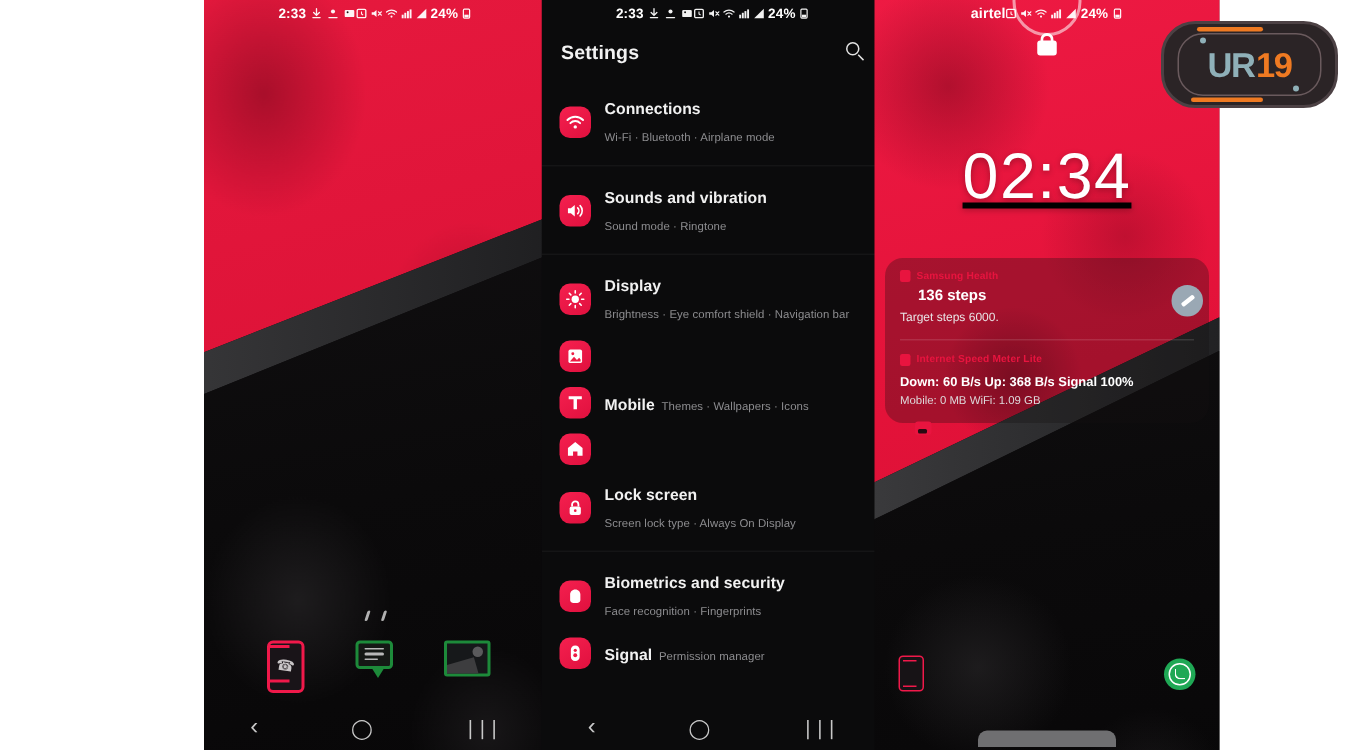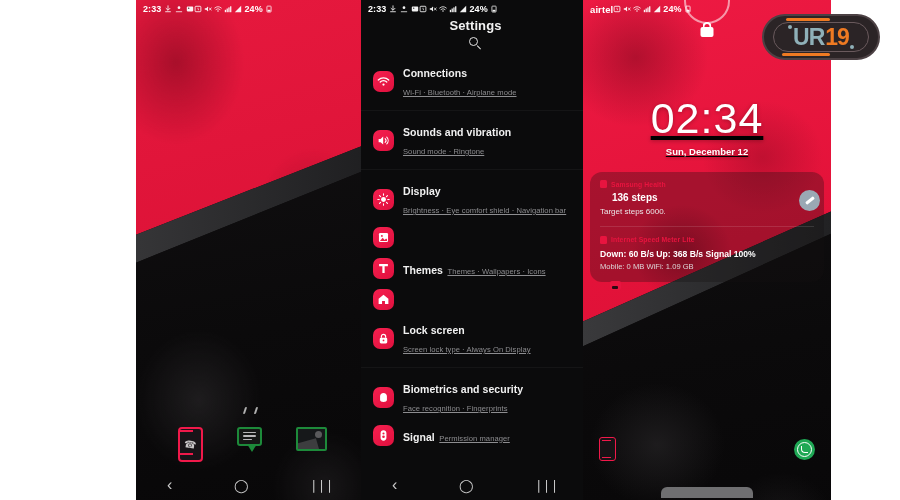--- a/index.html
+++ b/index.html
@@ -6,21 +6,21 @@
   body{
     width:900px;height:500px;background:#ffffff;overflow:hidden;
     font-family:"Liberation Sans", sans-serif;
   }
   .stage{position:relative;width:900px;height:500px;background:#ffffff;}
 
   
   .phone{position:absolute;top:0;height:500px;overflow:hidden;}
   .phone-1{left:136px;width:229px;}
   .phone-2{left:361px;width:229px;}
-  .phone-3{left:583px;width:248px;}
+  .phone-3{left:583px;width:230px;}
 
   
   .wall{position:absolute;inset:0;background:#0a0809;}
   .wall .red{
     position:absolute;left:-10%;top:-10%;width:125%;height:125%;
     background:
       radial-gradient(ellipse 40% 22% at 22% 18%, rgba(120,8,28,.55), rgba(120,8,28,0) 60%),
       radial-gradient(ellipse 30% 16% at 70% 42%, rgba(140,10,34,.45), rgba(140,10,34,0) 65%),
       radial-gradient(ellipse 26% 14% at 42% 60%, rgba(90,5,22,.5), rgba(90,5,22,0) 60%),
       linear-gradient(165deg,#e81a3f 0%,#de1338 45%,#c60e30 100%);
@@ -37,21 +37,21 @@
     background:
       radial-gradient(ellipse 35% 18% at 30% 72%, rgba(40,38,40,.65), rgba(0,0,0,0) 62%),
       radial-gradient(ellipse 28% 14% at 74% 86%, rgba(34,32,34,.6), rgba(0,0,0,0) 64%),
       linear-gradient(170deg,#151315 0%,#0b0a0b 60%,#070607 100%);
     clip-path:polygon(0 51.5%,100% 33%,100% 100%,0 100%);
   }
 
   
   .statusbar{
     position:absolute;left:0;right:0;top:0;height:18px;
-    display:flex;align-items:center;justify-content:flex-start;
+    display:flex;align-items:center;justify-content:center;
     padding:0 7px;box-sizing:border-box;color:#fff;
     font-size:9px;font-weight:bold;letter-spacing:.1px;z-index:12;
   }
   .sb-left{display:flex;align-items:center;gap:3px;}
   .sb-right{display:flex;align-items:center;gap:2px;}
   .sb-ico{display:inline-block;width:8px;height:8px;opacity:.95;}
   .sb-txt{font-size:9px;font-weight:bold;}
   .carrier{font-size:9.5px;font-weight:bold;}
 
   
@@ -87,37 +87,37 @@
           position:relative;overflow:hidden;}
   .ic-gal:before{content:"";position:absolute;right:3px;top:2px;width:7px;height:7px;border-radius:50%;background:#5a5a5c;}
   .ic-gal:after{content:"";position:absolute;left:-2px;bottom:-4px;width:22px;height:12px;
           background:#3d3d3f;transform:rotate(-16deg);}
   .page-dots{position:absolute;left:0;right:0;bottom:86px;display:flex;justify-content:center;gap:9px;z-index:11;}
   .page-dots i{display:block;width:2px;height:7px;background:#cfcfcf;transform:skewX(-18deg);border-radius:1px;opacity:.85;}
 
   
   .settings{position:absolute;inset:0;background:#0b0b0c;}
   .set-header{position:absolute;left:0;right:0;top:18px;height:32px;
-              display:flex;align-items:center;justify-content:space-between;padding:0 13px;box-sizing:border-box;flex-direction:column;}
+              display:flex;align-items:center;justify-content:space-between;padding:0 13px;box-sizing:border-box;}
   .set-title{color:#f2f2f2;font-size:13px;font-weight:600;letter-spacing:.1px;}
   .search-ic{width:13px;height:13px;position:relative;}
   .search-ic:before{content:"";position:absolute;left:0;top:0;width:9px;height:9px;border:1.4px solid #e3e3e3;border-radius:50%;box-sizing:border-box;}
   .search-ic:after{content:"";position:absolute;left:8px;top:8px;width:5px;height:1.4px;background:#e3e3e3;transform:rotate(45deg);transform-origin:left center;}
 
   .set-list{position:absolute;left:0;right:0;top:52px;bottom:30px;overflow:hidden;}
   .set-group{padding:6px 0;}
   .set-group + .set-group{border-top:1px solid rgba(255,255,255,.045);}
   .set-row{display:flex;align-items:center;gap:9px;padding:5px 12px 5px 12px;}
   .set-ic{width:21px;height:21px;border-radius:7px;flex:0 0 21px;
           background:linear-gradient(145deg,#f5204f,#e0103e);
           display:flex;align-items:center;justify-content:center;color:#fff;font-size:10px;line-height:1;}
   .set-ic svg{display:block;}
   .set-txt{min-width:0;}
   .set-name{color:#f1f1f1;font-size:10.5px;font-weight:600;line-height:1.25;letter-spacing:.05px;}
-  .set-sub{color:#8d8d90;font-size:7.6px;line-height:1.45;margin-top:3px;letter-spacing:.05px;white-space:nowrap;overflow:hidden;text-overflow:ellipsis;text-decoration:underline;}
+  .set-sub{color:#8d8d90;font-size:7.6px;line-height:1.45;margin-top:3px;letter-spacing:.05px;white-space:nowrap;overflow:hidden;text-overflow:ellipsis;}
   .set-scroll{position:absolute;right:1px;top:70px;width:3px;height:225px;background:#e0123c;border-radius:2px;opacity:.9;}
   .panel2-redstrip{position:absolute;right:0;top:0;width:6px;height:330px;
        background:linear-gradient(180deg,#e8143f,#b50f31 70%,#2a2a2c 100%);opacity:.95;}
 
   
   .lock-wall{position:absolute;inset:0;background:#0a0809;}
   .lock-wall .red{
     position:absolute;left:-10%;top:-6%;width:125%;height:125%;
     background:
       radial-gradient(ellipse 38% 18% at 25% 14%, rgba(120,8,28,.5), rgba(120,8,28,0) 62%),
@@ -175,21 +175,21 @@
   .lk-phone:before{content:"";position:absolute;top:2px;left:1.5px;width:9px;height:1.4px;background:#f0194a;}
   .lk-phone:after{content:"";position:absolute;bottom:2px;left:1.5px;width:9px;height:1.4px;background:#f0194a;}
   .lk-wa{width:21px;height:21px;border-radius:50%;background:#1fa855;display:flex;align-items:center;justify-content:center;}
   .lk-wa .ring{width:13px;height:13px;border:1.6px solid #fff;border-radius:50%;position:relative;}
   .lk-wa .ring:after{content:"";position:absolute;left:3px;top:3px;width:6px;height:6px;
      border-left:1.6px solid #fff;border-bottom:1.6px solid #fff;border-radius:0 0 0 4px;}
   .home-pill{position:absolute;left:50%;transform:translateX(-50%);bottom:2px;width:92px;height:11px;
      background:#6f6f71;border-radius:6px 6px 0 0;z-index:13;}
 
   
-  .watermark{position:absolute;right:20px;top:14px;width:118px;height:46px;z-index:40;}
+  .watermark{position:absolute;right:8px;top:14px;width:118px;height:58px;z-index:40;}
   .wm-body{position:absolute;inset:0;background:#2b2426;border-radius:23px;
      border:2px solid #4c4144;box-sizing:border-box;display:flex;align-items:center;justify-content:center;}
   .wm-inner{position:absolute;left:9px;right:9px;top:6px;bottom:6px;border:1.5px solid #6a5a5d;border-radius:17px;}
   .wm-text{position:relative;display:flex;align-items:center;gap:1px;font-size:23px;font-weight:bold;
      letter-spacing:-1px;line-height:1;z-index:2;}
   .wm-ur{color:#8fb0b8;}
   .wm-19{color:#ef7a22;}
   .wm-bar{position:absolute;height:3px;background:#ef7a22;border-radius:2px;z-index:1;}
   .wm-bar.t{left:22px;width:44px;top:2px;}
   .wm-bar.b{left:18px;width:48px;bottom:2px;}
@@ -393,21 +393,21 @@
               </svg>
           </span>
         </div>
         <div class="set-row">
           <span class="set-ic">
             <svg width="13" height="13" viewBox="0 0 16 16">
                 <path d="M2.6 2.6h10.8v2.6H9.4v8.2H6.6V5.2H2.6z" fill="#fff"></path>
               </svg>
           </span>
           <span class="set-txt">
-            <span class="set-name">Themes</span>
+            <span class="set-name">Mobile</span>
             <span class="set-sub">Themes  ·  Wallpapers  ·  Icons</span>
           </span>
         </div>
         <div class="set-row">
           <span class="set-ic">
             <svg width="13" height="13" viewBox="0 0 16 16">
                 <path d="M8 2 2 7v6.4h4.2V9.8h3.6v3.6H14V7z" fill="#fff"></path>
               </svg>
           </span>
         </div>
@@ -507,21 +507,20 @@
       </div>
     </div>
 
     <div class="lock-ic">
       <div class="lock-shackle"></div>
       <div class="lock-body"></div>
     </div>
 
     <div class="clock">
       <div class="clock-time">02:34</div>
-      <div class="clock-date">Sun, December 12</div>
     </div>
 
     <div class="cards">
 
       <div class="card">
         <div class="card-head">
           <span class="dot"></span>
           <span class="card-app">Samsung Health</span>
         </div>
         <div class="card-title">136 steps</div>

